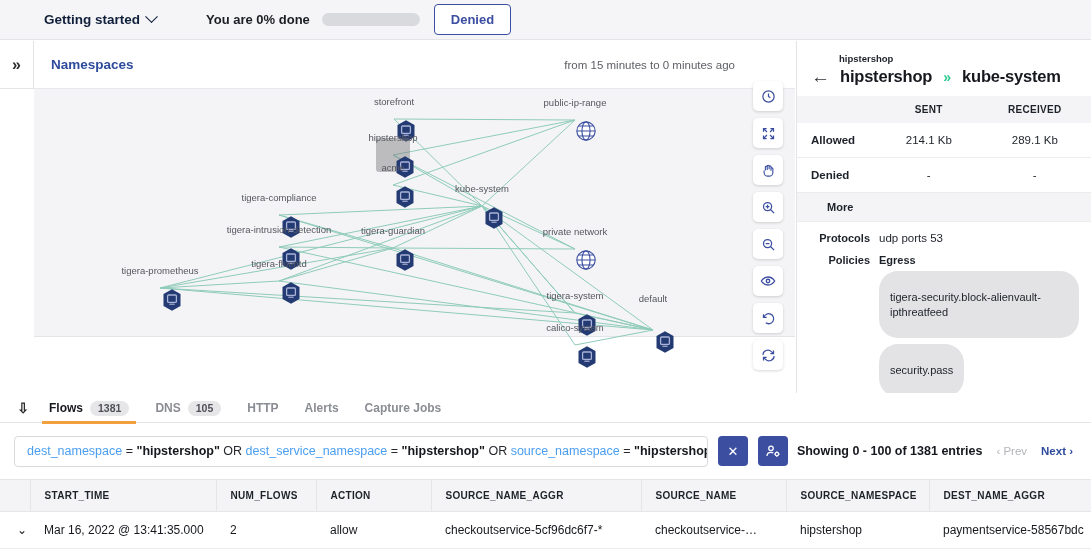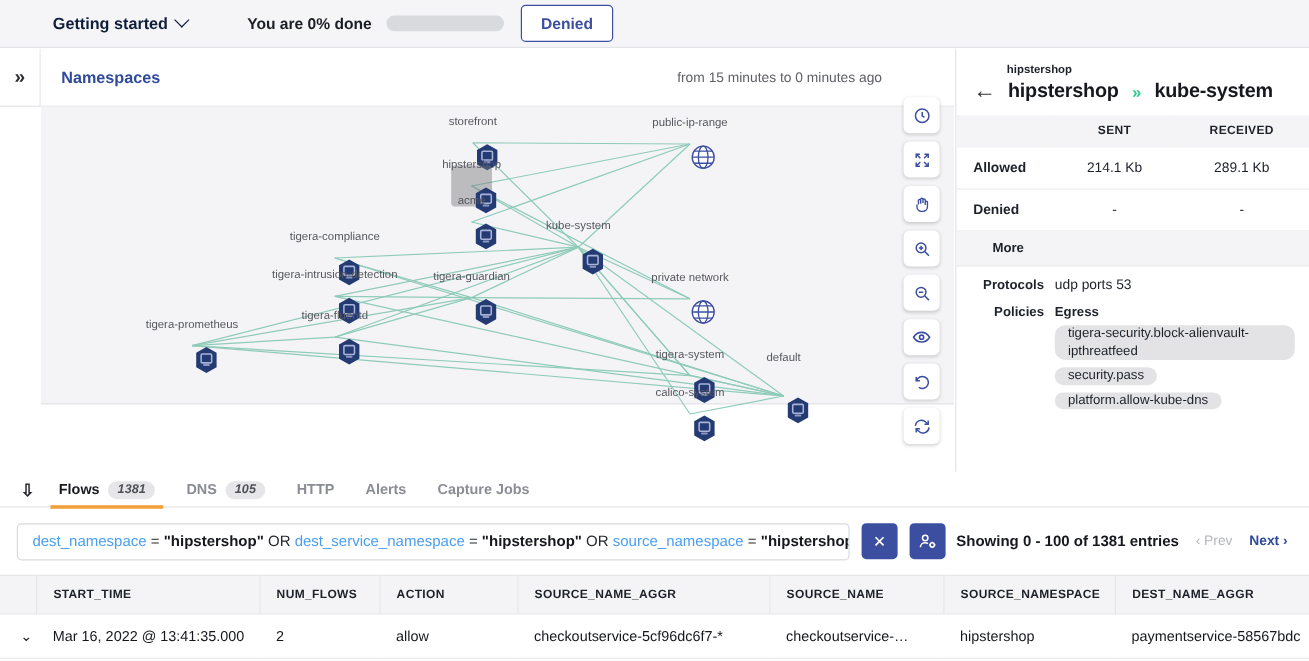--- a/index.html
+++ b/index.html
@@ -102,39 +102,39 @@
 
   .dp-more {
     background: #f4f4f6; font-size: 11px; font-weight: 700; color: #1d2129;
     padding: 8px 0 8px 30px; border-bottom: 1px solid #ececed;
   }
   .dp-kv { display: flex; padding: 10px 10px 0 0; font-size: 11px; }
   .dp-k { width: 82px; min-width: 82px; text-align: right; font-weight: 700; color: #1d2129; padding-right: 9px; }
   .dp-v { font-size: 11.5px; color: #1d2129; }
   .dp-sub { font-size: 11px; font-weight: 700; color: #1d2129; margin-bottom: 5px; }
   .pill {
-    display: inline-block; background: #e3e3e5; border-radius: 9px;
-    padding: 0 11px; font-size: 11px; color: #1d2129; margin-bottom: 6px; line-height: 1.32;
+    display: inline-block; background: #e3e3e5; border-radius: 19px;
+    padding: 19px 11px; font-size: 11px; color: #1d2129; margin-bottom: 6px; line-height: 1.32;
     max-width: 200px; cursor: pointer;
   }
 
   
   .bottom { position: absolute; left: 0; top: 394px; width: 1091px; height: 157px; background: #fff; }
   .tabs-row {
     height: 29px; display: flex; align-items: center; border-bottom: 1px solid #e3e4e8;
     padding-left: 10px; gap: 0px;
   }
   .tabs-chev { width: 26px; font-size: 14px; color: #2a2a2e; cursor: pointer; text-align: center; font-weight: 700; }
   .tab {
     display: flex; align-items: center; gap: 7px; padding: 0 13px; height: 29px; cursor: pointer;
     font-size: 12px; color: #8b8d94; font-weight: 600; position: relative;
   }
   .tab.active { color: #17191e; }
   .tab.active::after { content: ""; position: absolute; left: 6px; right: 6px; bottom: -1px; height: 2.5px; background: #f2a03d; }
-  .tab-count { background: #e6e6e8; border-radius: 9px; padding: 1.5px 8px; font-size: 10.5px; color: #4f5158; font-weight: 600; font-style: italic; }
+  .tab-count { background: #e6e6e8; border-radius: 9px; padding: 1.5px 8px; font-size: 10.5px; color: #4f5158; font-weight: 600; }
 
   .search-row { display: flex; align-items: center; height: 56px; padding: 0 14px; }
   .search-box {
     flex: 0 0 694px; height: 31px; border: 1px solid #d9dade; border-radius: 4px; background: #fff;
     display: flex; align-items: center; padding: 0 8px 0 12px; overflow: hidden;
   }
   .q { font-size: 12.5px; white-space: nowrap; }
   .q .field { color: #4a9ef0; }
   .q .op { color: #26282d; }
   .q .val { color: #16181d; font-weight: 700; }

